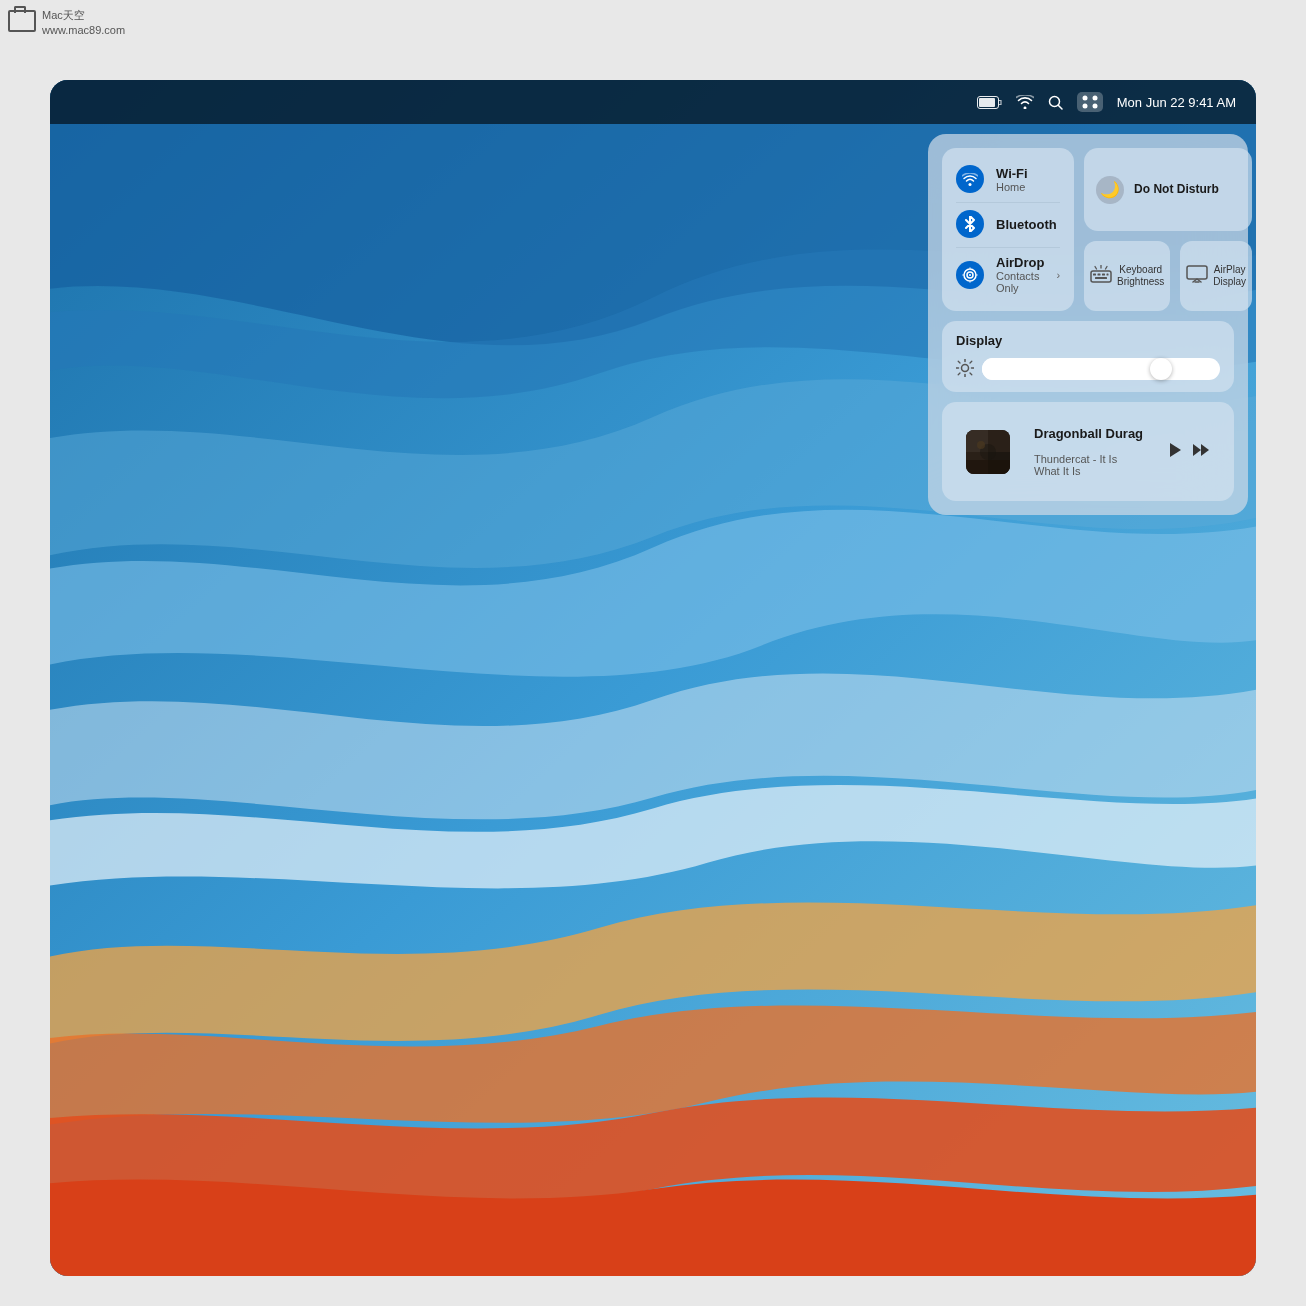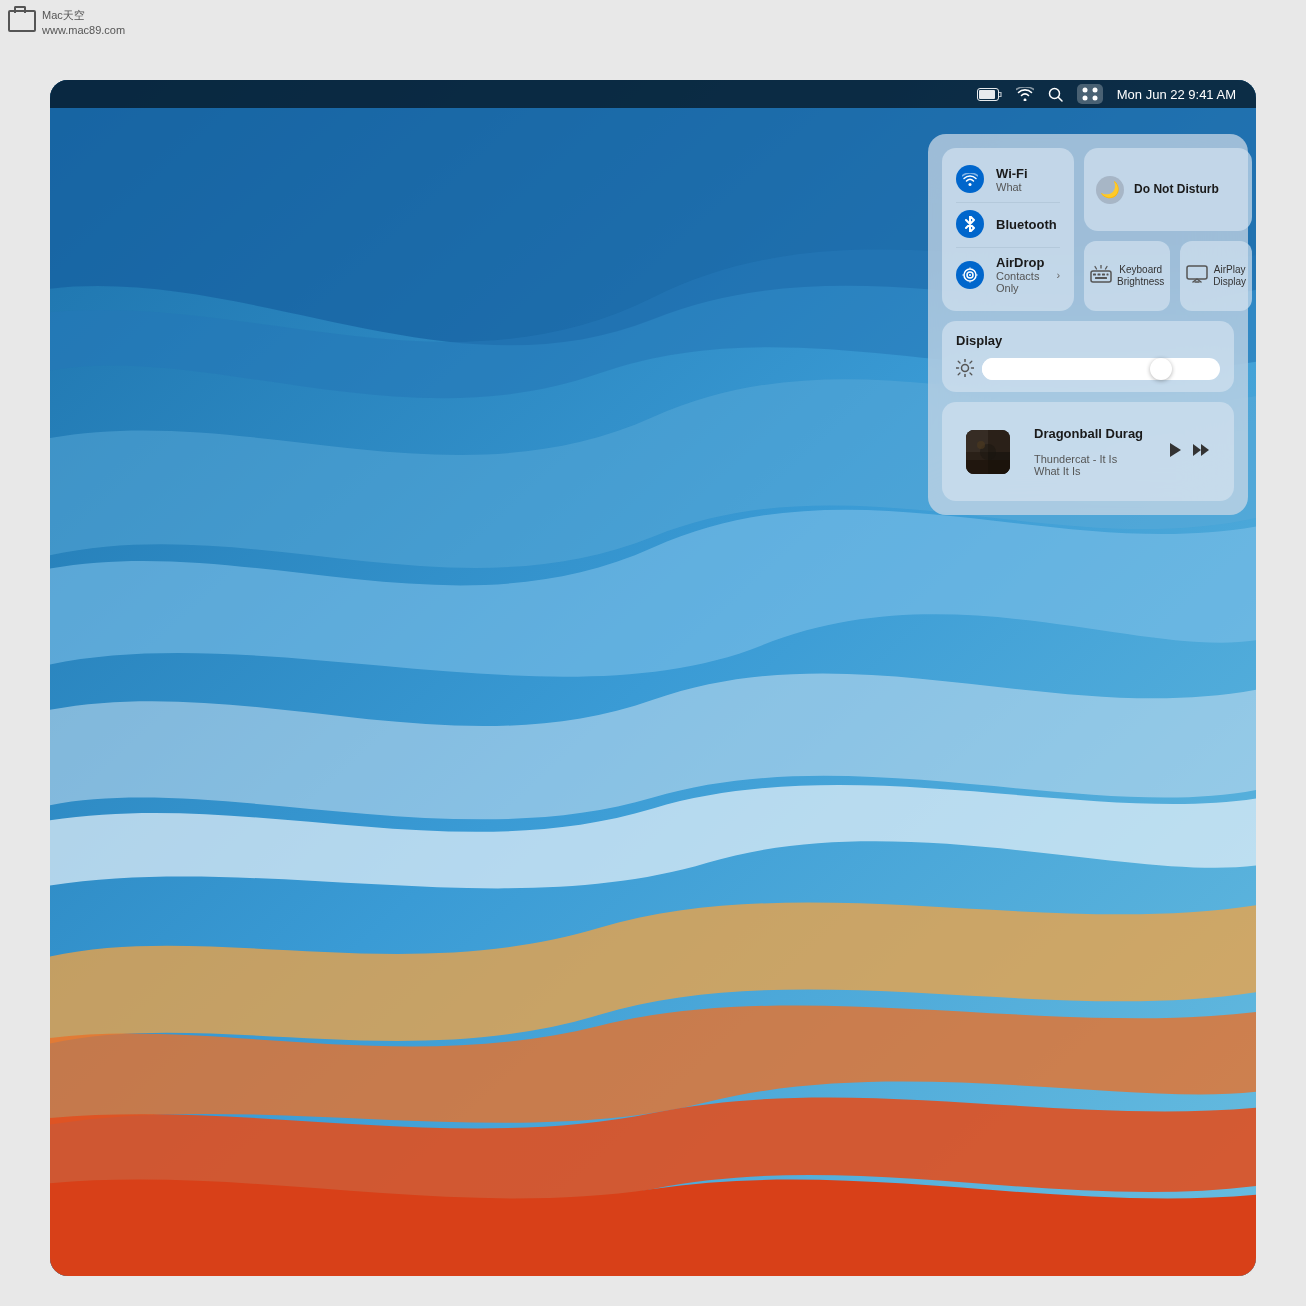--- a/index.html
+++ b/index.html
@@ -60,21 +60,21 @@
       border-radius: 18px;
       overflow: hidden;
     }
 
     
     .menu-bar {
       position: absolute;
       top: 0;
       left: 0;
       right: 0;
-      height: 28px;
+      height: 44px;
       background: rgba(0,0,0,0.6);
       display: flex;
       align-items: center;
       justify-content: flex-end;
       padding: 0 20px;
       gap: 14px;
       z-index: 10;
     }
 
     .menu-bar-right {
@@ -477,21 +477,21 @@
           <div class="cc-icon-circle">
             <svg width="16" height="13" viewBox="0 0 16 13" fill="white">
               <circle cx="8" cy="11.5" r="1.5" fill="white"></circle>
               <path d="M4.5 8C5.7 6.8 6.8 6.2 8 6.2C9.2 6.2 10.3 6.8 11.5 8" stroke="white" stroke-width="1.5" fill="none" stroke-linecap="round"></path>
               <path d="M2 5.5C3.8 3.8 5.8 3 8 3C10.2 3 12.2 3.8 14 5.5" stroke="white" stroke-width="1.5" fill="none" stroke-linecap="round"></path>
               <path d="M0 3C2.3 1.1 5 0 8 0C11 0 13.7 1.1 16 3" stroke="white" stroke-width="1.5" fill="none" stroke-linecap="round" opacity="0.5"></path>
             </svg>
           </div>
           <div class="cc-item-text">
             <span class="cc-item-title">Wi-Fi</span>
-            <span class="cc-item-subtitle">What</span>
+            <span class="cc-item-subtitle">Home</span>
           </div>
         </div>
 
         <div class="cc-connectivity-item">
           <div class="cc-icon-circle">
             <svg width="12" height="16" viewBox="0 0 12 16" fill="none">
               <path d="M2 4L10 12L6 16L6 0L10 4L2 12" stroke="white" stroke-width="2" stroke-linecap="round" stroke-linejoin="round" fill="none"></path>
             </svg>
           </div>
           <div class="cc-item-text">

